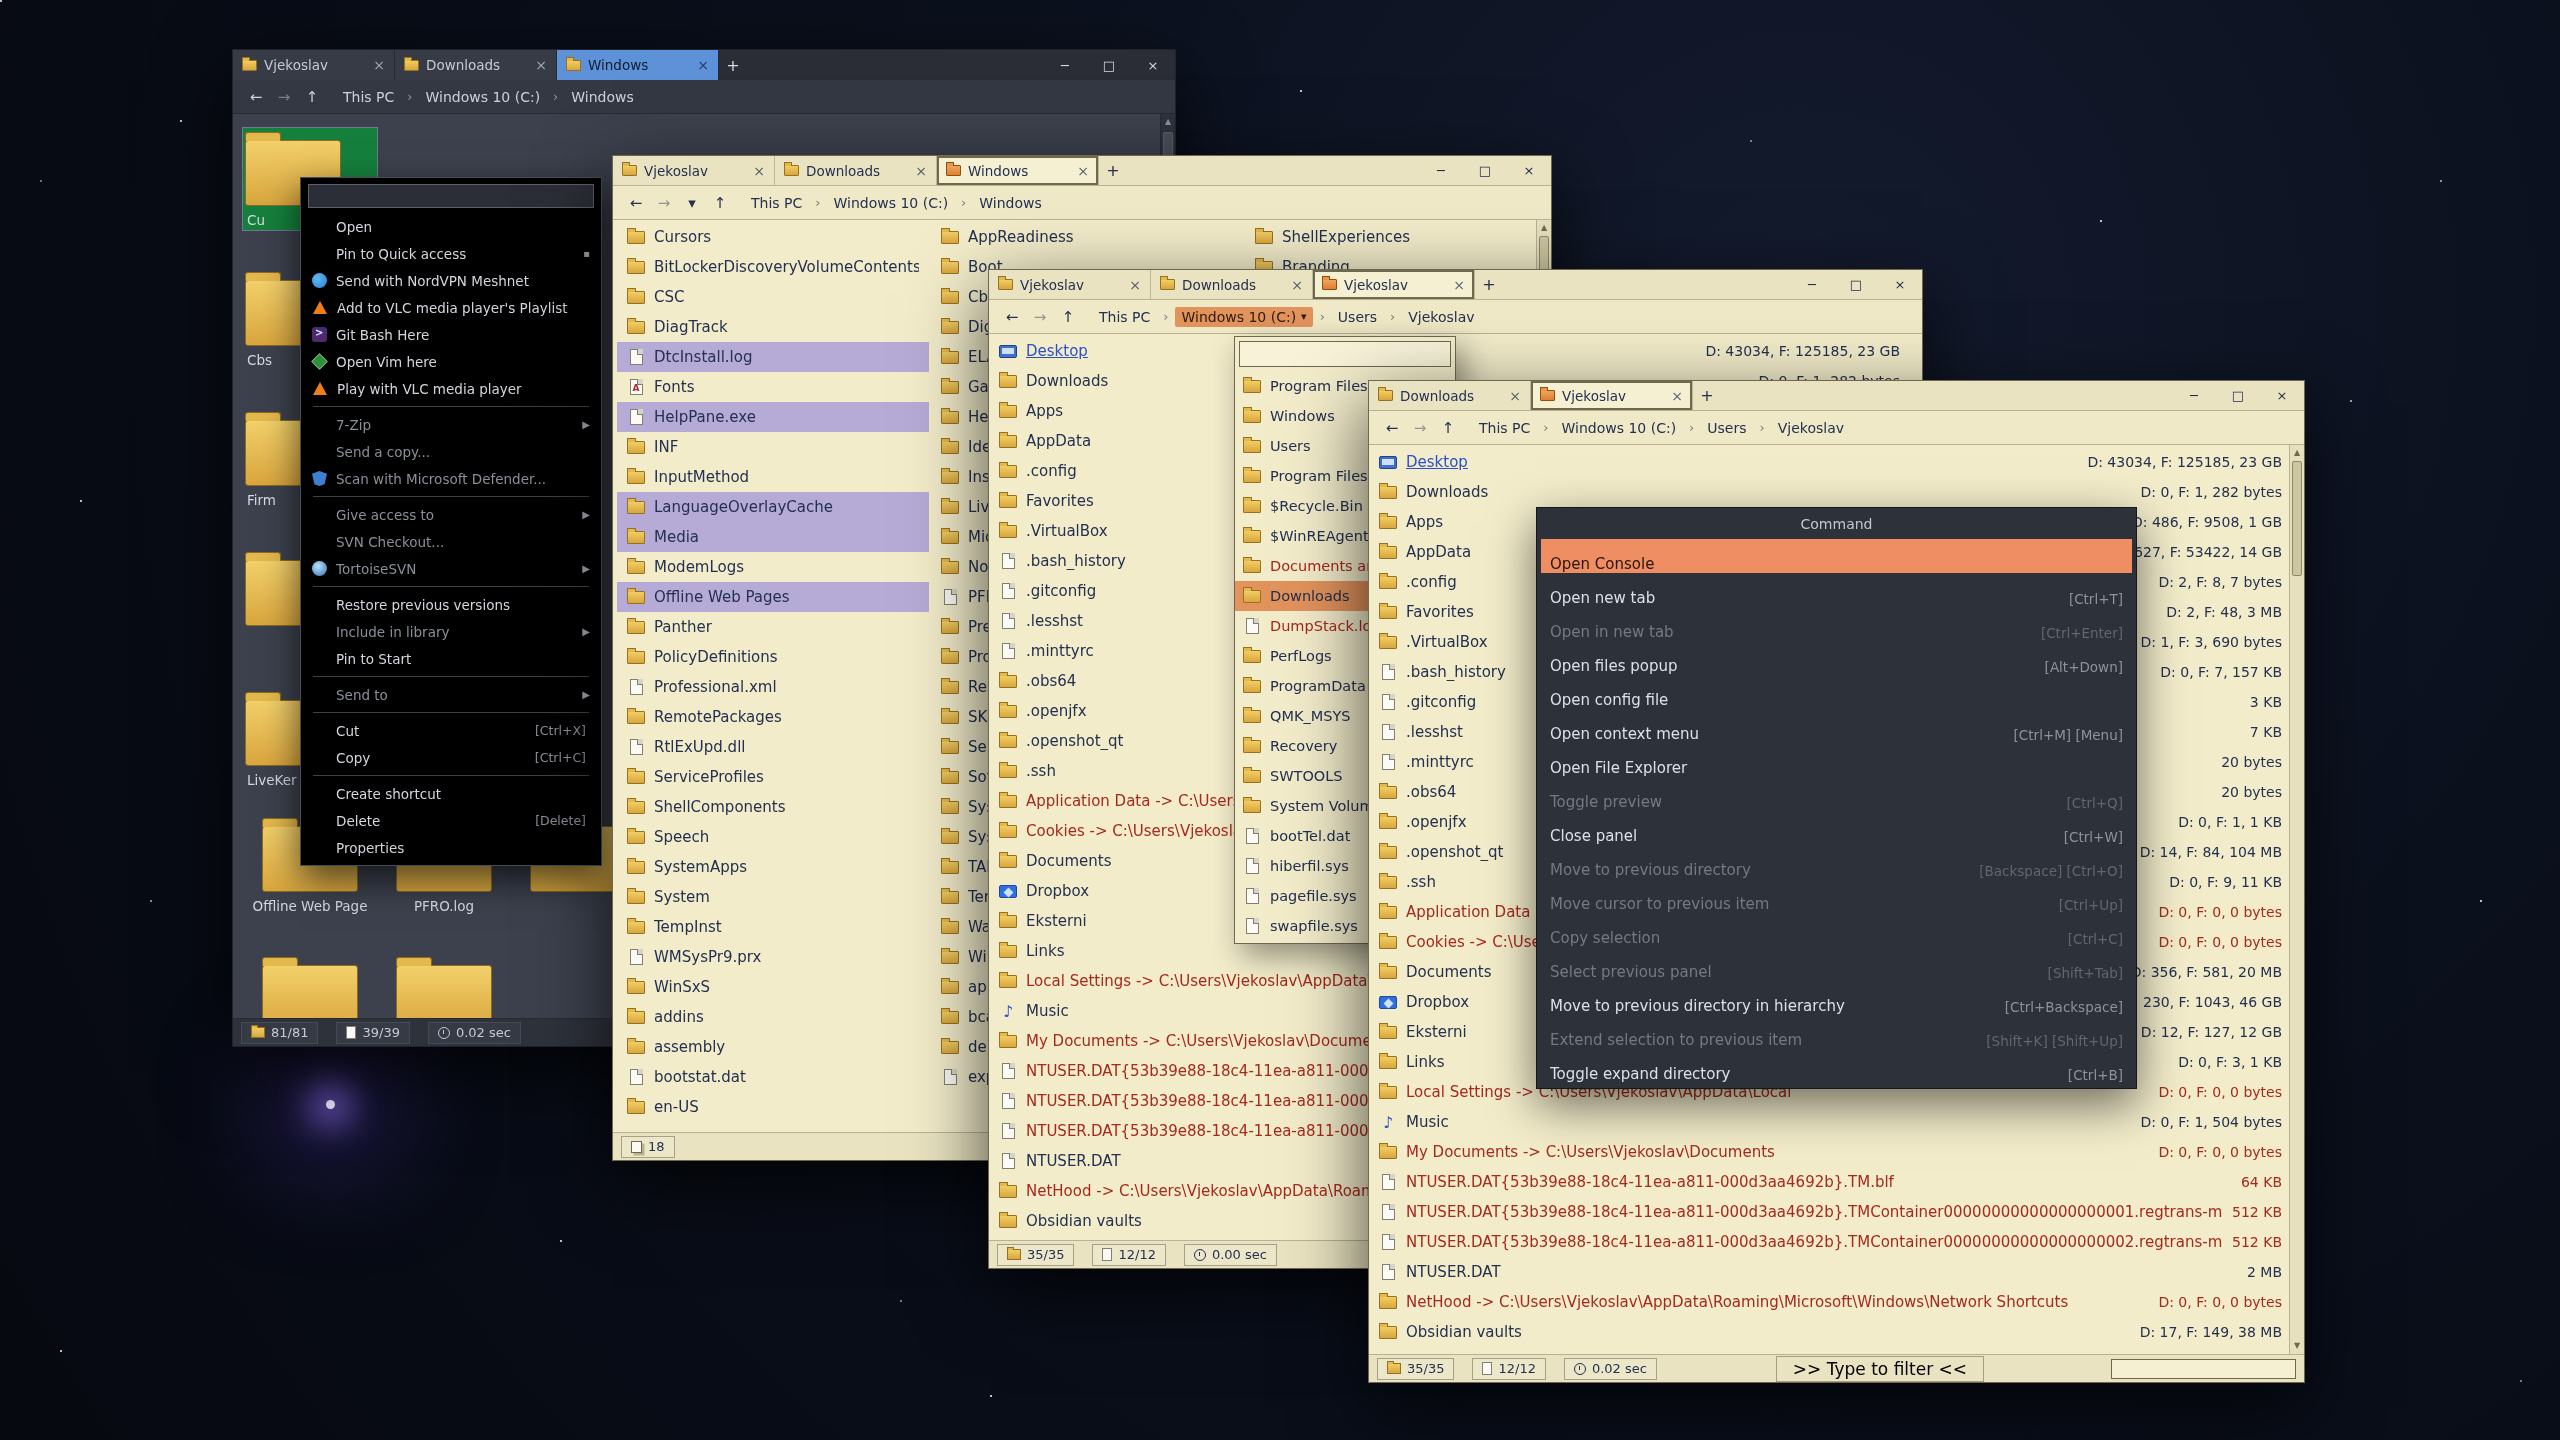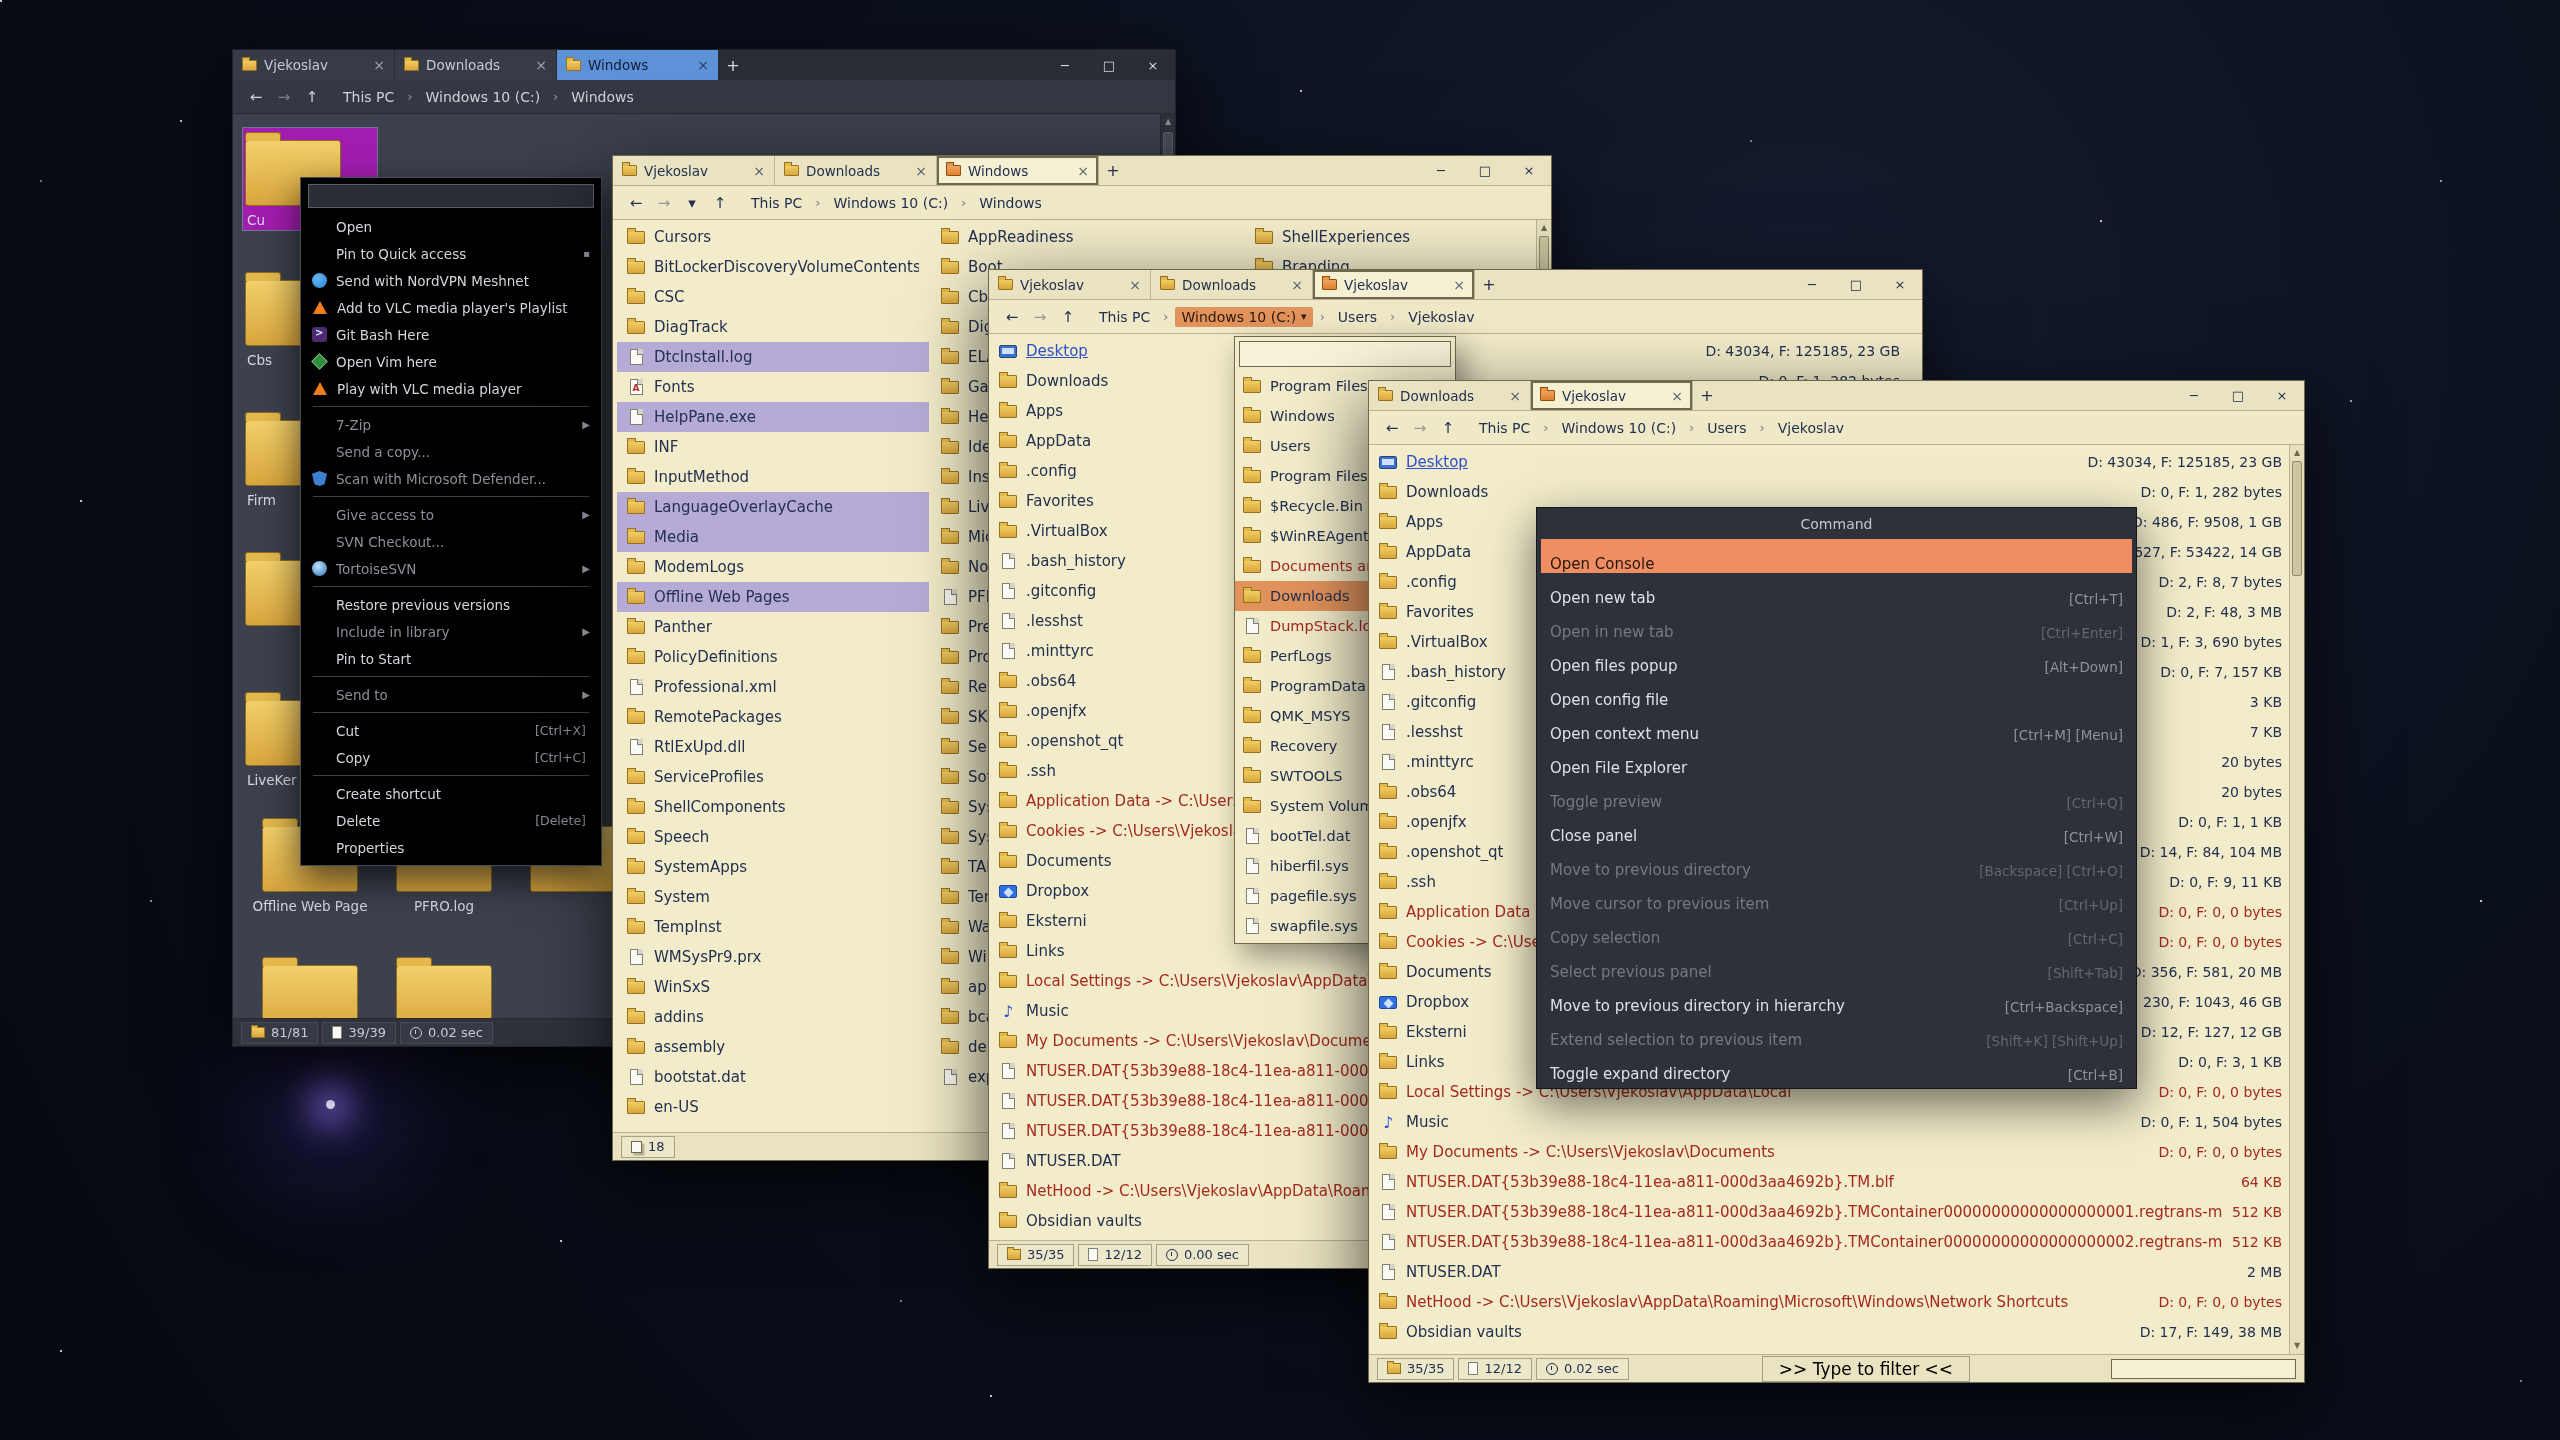--- a/index.html
+++ b/index.html
@@ -50,21 +50,21 @@
 .crumbsep{margin:0 7px;opacity:.6;font-size:13px}
 .crumbsep:empty{display:none;margin:0}
 .crumbitem{padding:2px 6px;border-radius:2px;display:flex;align-items:center;gap:5px}
 .crumbitem.hl{background:#e2935c;color:#2b1a0c}
 .ccaret{font-size:11px}
 .ccaret:empty{display:none}
 .content{flex:1;position:relative;overflow:hidden}
 .statusbar{height:28px;flex:none;display:flex;align-items:center;gap:10px;padding:0 8px;font-size:13px}
 .w-dark .statusbar{background:#2e323b;border-top:1px solid #262a32;color:#c6cad3}
 .w-cream .statusbar{background:#e9e3c1;border-top:1px solid #b9b292}
-.segs{display:flex;gap:4px;align-items:center}
+.segs{display:flex;gap:18px;align-items:center}
 .seg{display:flex;align-items:center;gap:6px;padding:1px 9px;height:22px;border:1px solid rgba(110,104,79,.55);background:rgba(255,255,255,.14)}
 .w-dark .seg{border-color:#454a55;background:#363a44}
 .sic{width:14px;height:11px;position:relative;flex:none}
 .sic.sfolder{background:linear-gradient(#f0cd62,#d9a63e);border:1px solid #96711f}
 .sic.sfolder::before{content:"";position:absolute;left:-1px;top:-3px;width:5px;height:2px;background:#e3b84d;border:1px solid #96711f;border-bottom:none}
 .sic.sfile{width:10px;height:13px;background:#fbfaf4;border:1px solid #7f7f74}
 .sic.sclock{width:12px;height:12px;border:1.5px solid currentColor;border-radius:50%}
 .sic.sclock::before{content:"";position:absolute;left:4px;top:2px;width:1.5px;height:4px;background:currentColor}
 .sic.sstack{width:11px;height:12px;border:1px solid #6e684f;background:#fbfaf4;box-shadow:2.5px 2.5px 0 0 #b9b292}
 .hint{margin:0 auto;padding:2px 16px;border:1px solid rgba(110,104,79,.55);color:#000000;font-size:17px}
@@ -130,21 +130,21 @@
 .prow.sel{background:#ef8e63;color:#271509}
 .prow.dis{color:#747984}
 .plabel{flex:1;white-space:nowrap;overflow:hidden}
 .psc{color:#8d929c;font-size:13.5px}
 .prow.dis .psc{color:#62666f}
 .prow.sel .psc{color:#5a3a26}
 .gridcol{position:absolute;left:10px;top:14px;display:flex;flex-direction:column;gap:38px}
 .gridbottom{position:absolute;left:10px;top:700px;display:grid;grid-template-columns:repeat(3,134px);grid-auto-rows:139px}
 .tile{width:134px;display:flex;flex-direction:column;gap:6px;align-items:center;font-size:13.5px;color:#d6d9e0;padding:2px}
 .gridcol .tile{align-items:flex-start}
-.tile.sel{background:#a21caf;outline:1px solid #6d7a94}
+.tile.sel{background:#15803d;outline:1px solid #6d7a94}
 .bigfolder{width:96px;height:66px;background:linear-gradient(#f2d06a,#d9a63e);border:1px solid #8f6b1e;border-radius:3px;position:relative;margin-top:10px;flex:none}
 .bigfolder::before{content:"";position:absolute;left:-1px;top:-9px;width:34px;height:8px;background:#e3b84d;border:1px solid #8f6b1e;border-bottom:none;border-radius:3px 3px 0 0}
 .tilelabel{white-space:nowrap;overflow:hidden;max-width:130px;padding:0 2px;min-height:16px}
 </style>
 </head>
 <body>
 
 <div class="stars"></div>
 <div class="glowstar"></div>
 

